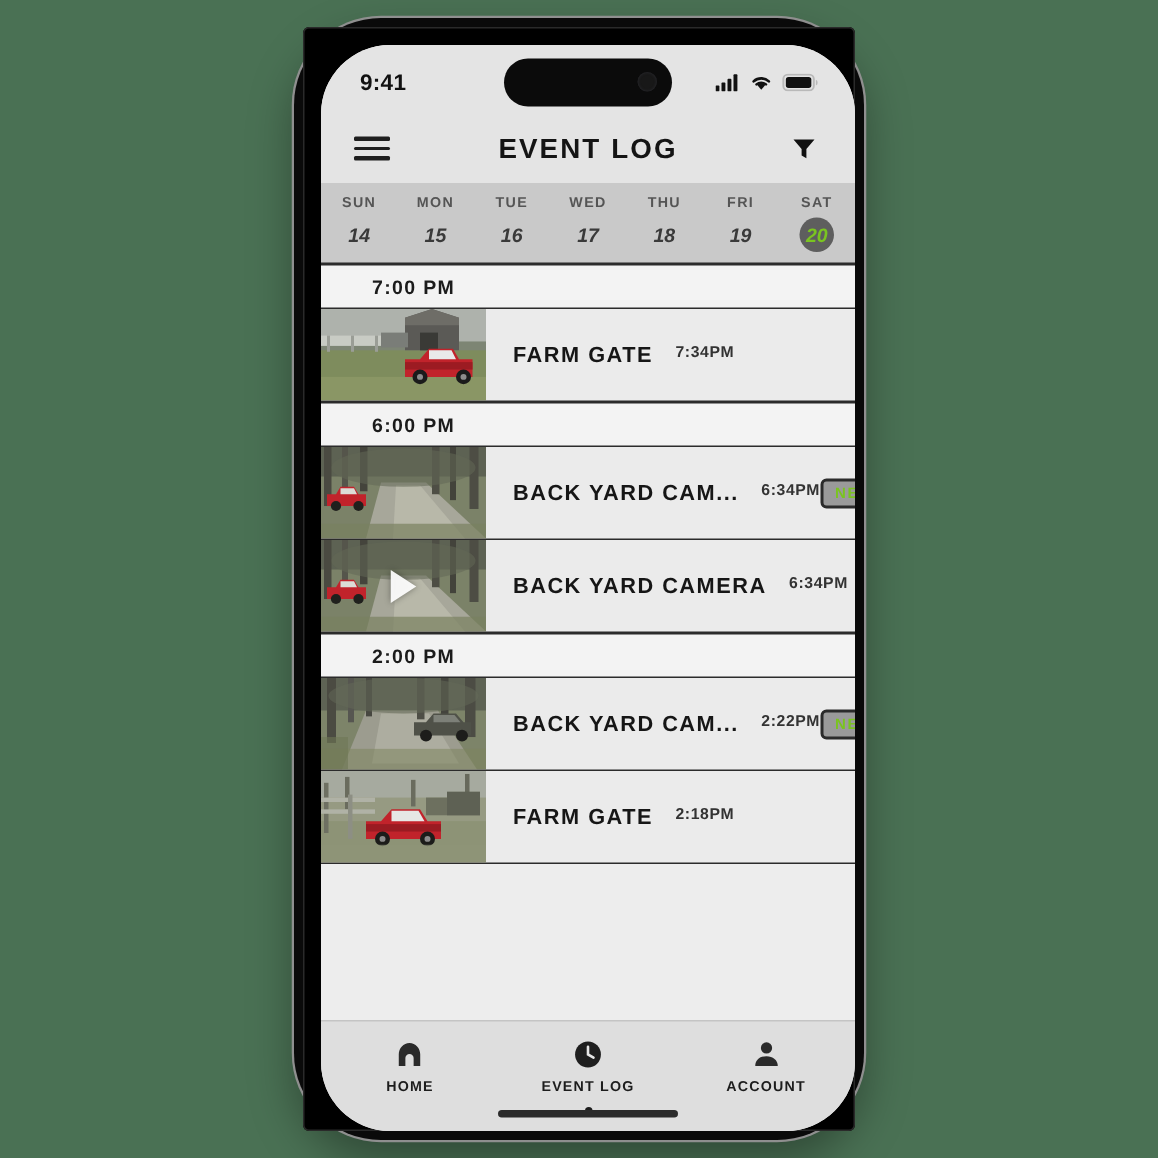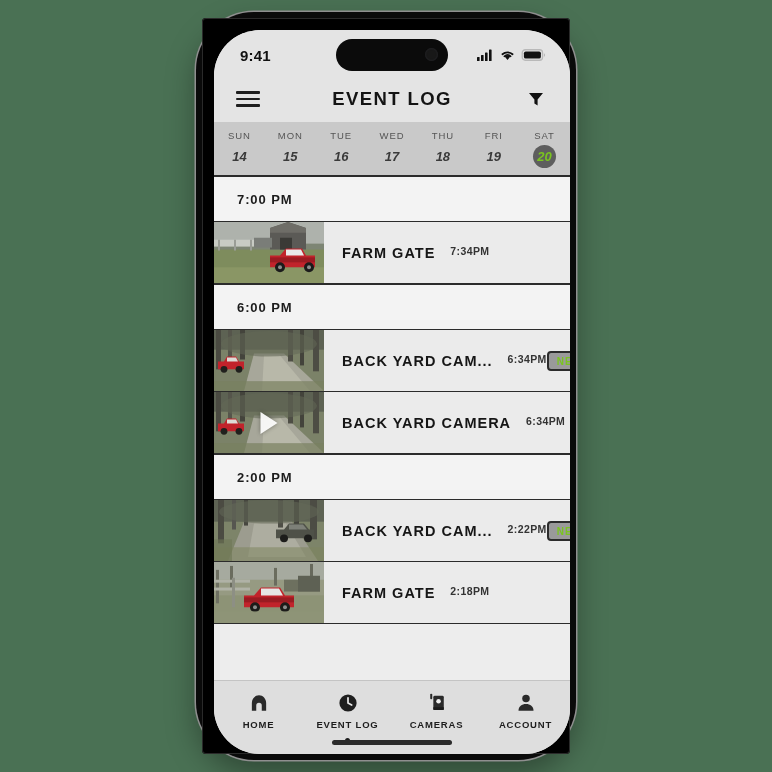--- a/index.html
+++ b/index.html
@@ -125,21 +125,21 @@
     align-items: center;
     border-bottom: 1.5px solid #2b2b2b;
   }
   .daycell {
     flex: 1;
     text-align: center;
     cursor: pointer;
   }
   .dow {
     font-size: 9.5px;
-    font-weight: 400;
+    font-weight: 700;
     letter-spacing: .9px;
     color: #555;
     margin-bottom: 4px;
   }
   .dnum {
     font-size: 13px;
     font-weight: 700;
     color: #3a3a3a;
     width: 23px;
     height: 23px;
@@ -153,25 +153,25 @@
     color: #7ac420;
   }
 
   
   .list {
     flex: 1 1 auto;
     background: #ededed;
     overflow: hidden;
   }
   .time-header {
-    height: 46px;
+    height: 30px;
     background: #f3f3f3;
     display: flex;
     align-items: center;
-    padding-left: 23px;
+    padding-left: 34px;
     font-size: 13px;
     font-weight: 700;
     letter-spacing: .9px;
     color: #1b1b1b;
     border-top: 1.5px solid #2b2b2b;
     border-bottom: 1.5px solid #2b2b2b;
   }
   .event-row {
     height: 62px;
     display: flex;
@@ -529,32 +529,20 @@
                   <circle cx="12" cy="12" r="9.4" fill="#1f1f1f"></circle>
                   <path d="M12 6.4 L12 12 L16 14.2" stroke="#e7e7e7" stroke-width="1.9" fill="none" stroke-linecap="round"></path>
                 </svg>
               </div>
               <div class="tab-label">EVENT LOG</div>
               <div class="tab-dot"></div>
             </div>
             <div class="tab">
               <div class="icon-wrap">
                 <svg width="22" height="22" viewBox="0 0 24 24">
-                  <rect x="4.6" y="1.8" width="2.2" height="6" rx="1" fill="#2a2a2a"></rect>
-                  <rect x="8" y="4.2" width="11.4" height="15.4" rx="1.6" fill="#2a2a2a"></rect>
-                  <circle cx="13.7" cy="10" r="2.5" fill="#efefef"></circle>
-                  <rect x="8" y="16.6" width="11.4" height="3" fill="#1a1a1a"></rect>
-                </svg>
-              </div>
-              <div class="tab-label">CAMERAS</div>
-              <div class="tab-dot hidden"></div>
-            </div>
-            <div class="tab">
-              <div class="icon-wrap">
-                <svg width="22" height="22" viewBox="0 0 24 24">
                   <circle cx="12" cy="7.2" r="4.1" fill="#2a2a2a"></circle>
                   <path d="M3.8 20.4 C3.8 15.9 7.4 13.2 12 13.2 C16.6 13.2 20.2 15.9 20.2 20.4 Z" fill="#2a2a2a"></path>
                 </svg>
               </div>
               <div class="tab-label">ACCOUNT</div>
               <div class="tab-dot hidden"></div>
             </div>
             <div class="home-indicator"></div>
         </div>
 

